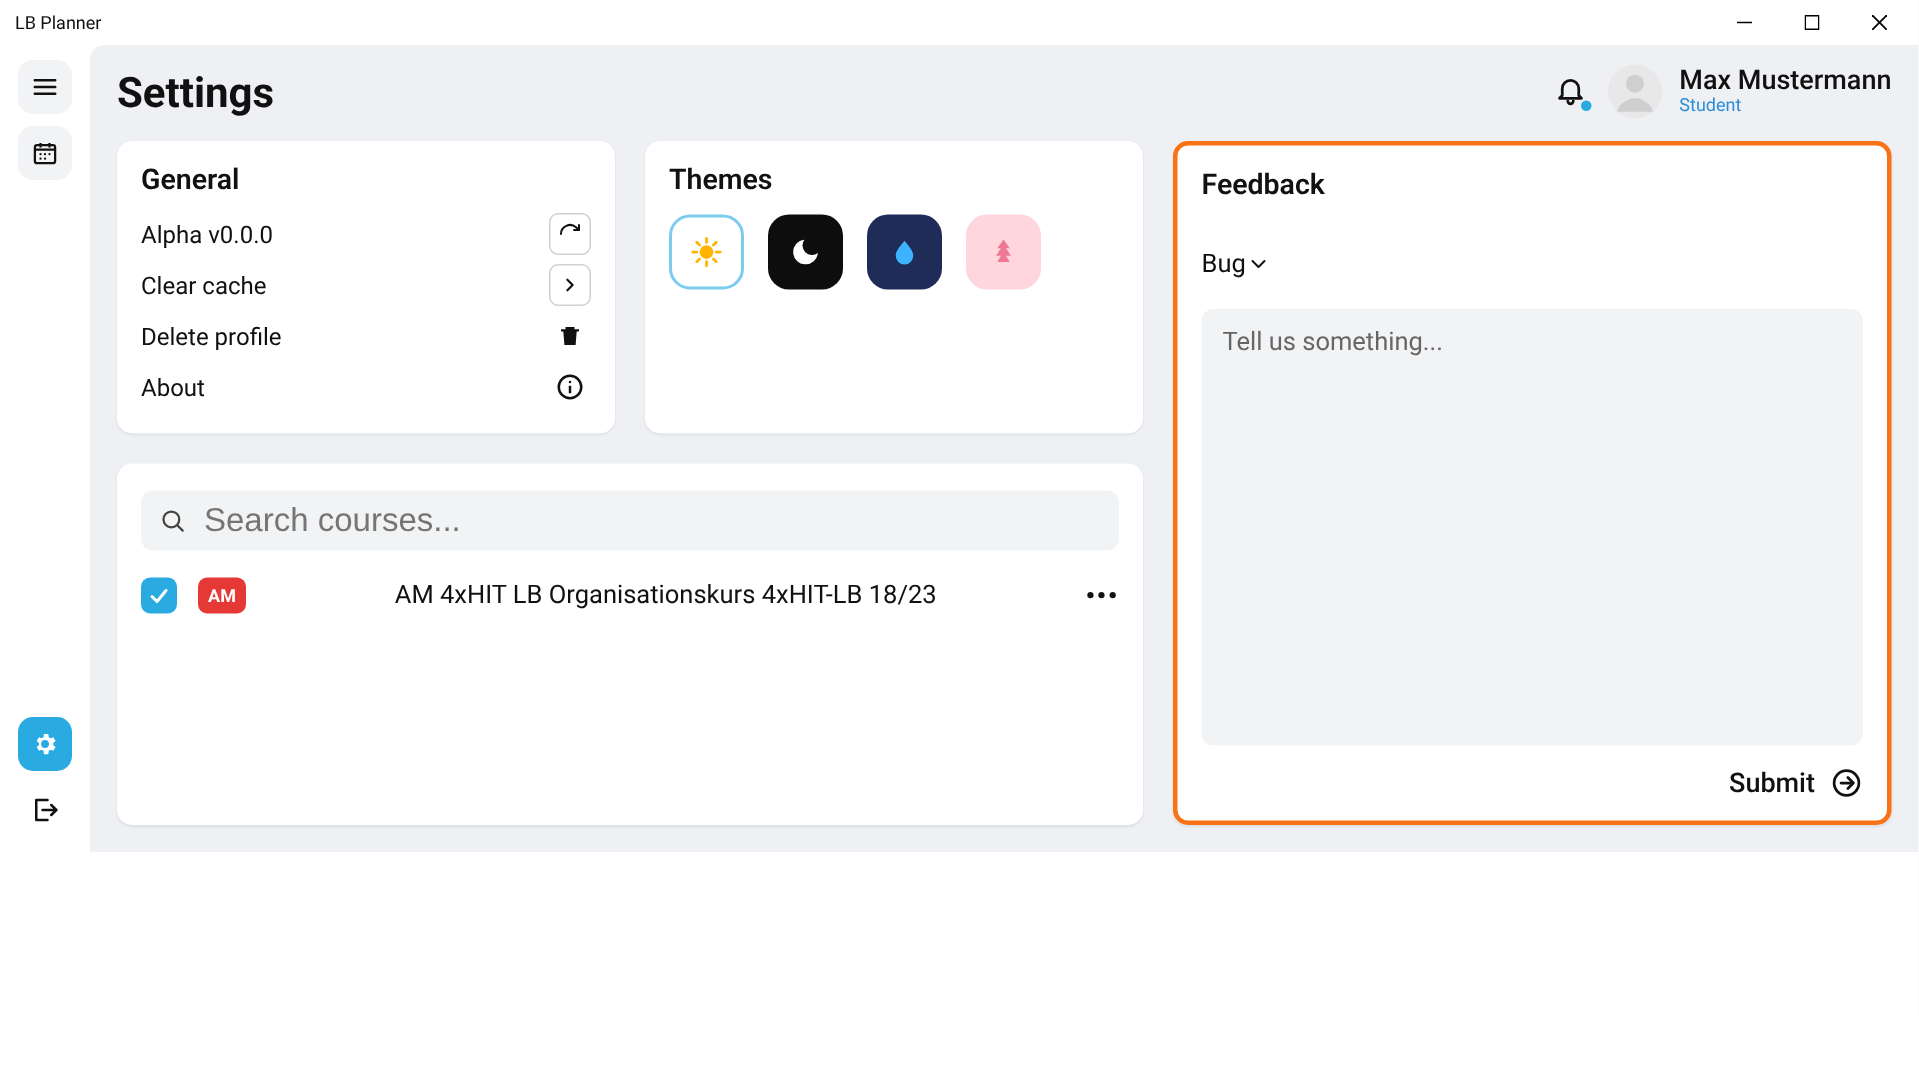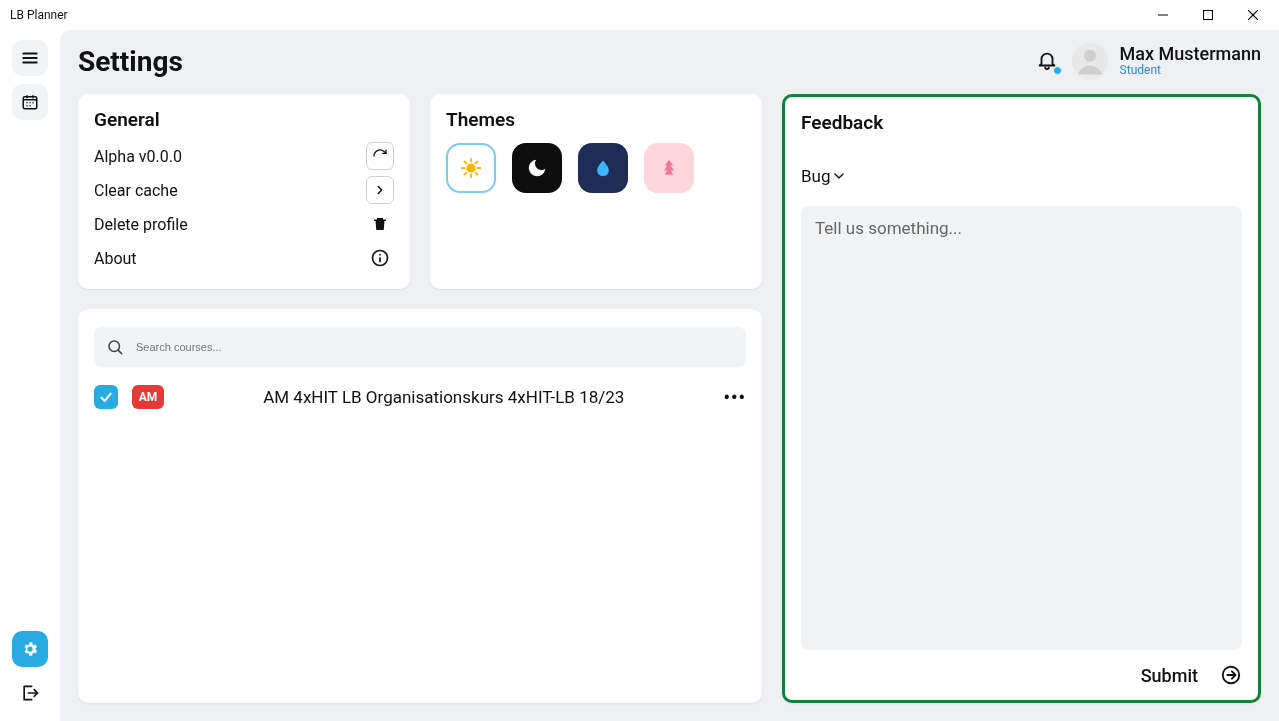--- a/index.html
+++ b/index.html
@@ -1,17 +1,17 @@
 <!DOCTYPE html>
 <html><head>
 <meta charset="utf-8">
 <style>
   * { box-sizing: border-box; }
   html, body { margin: 0; padding: 0; height: 100%; font-family: -apple-system, BlinkMacSystemFont, "Segoe UI", Roboto, Arial, sans-serif; background: #fff; color: #111; }
-  .window { width: 1279px; height: 721px; display: flex; flex-direction: column; overflow: hidden; }
+  .window { width: 1279px; height: 568px; display: flex; flex-direction: column; overflow: hidden; }
   .titlebar { height: 30px; display: flex; align-items: center; justify-content: space-between; padding: 0 4px 0 10px; font-size: 12px; }
   .titlebar-buttons { display: flex; gap: 0; }
   .tb-btn { width: 45px; height: 30px; display: flex; align-items: center; justify-content: center; }
   .app-body { flex: 1; display: flex; min-height: 0; }
   .sidebar { width: 60px; background: #fff; display: flex; flex-direction: column; align-items: center; padding-top: 10px; padding-bottom: 10px; }
   .sidebar-top { display: flex; flex-direction: column; gap: 8px; }
   .sidebar-bottom { margin-top: auto; display: flex; flex-direction: column; gap: 8px; align-items: center; }
   .nav-btn { width: 36px; height: 36px; border-radius: 10px; display: flex; align-items: center; justify-content: center; background: #f2f3f5; }
   .nav-btn.plain { background: transparent; }
   .nav-btn.active { background: #29abe2; color: #fff; }
@@ -24,46 +24,46 @@
   .bell-dot { position: absolute; right: -2px; bottom: -2px; width: 9px; height: 9px; border-radius: 50%; background: #29abe2; border: 1px solid #eef0f3; }
   .avatar { width: 36px; height: 36px; border-radius: 50%; background: #e8e8e8; display: flex; align-items: center; justify-content: center; overflow: hidden; }
   .user-meta { display: flex; flex-direction: column; line-height: 1.15; }
   .user-name { font-size: 18px; font-weight: 500; }
   .user-role { font-size: 12px; color: #2b8ed6; }
 
   .content-grid { display: grid; grid-template-columns: 332px 332px 1fr; grid-template-rows: auto 1fr; gap: 20px; margin-top: 8px; flex: 1; min-height: 0; }
   .card { background: #fff; border-radius: 10px; box-shadow: 0 1px 2px rgba(0,0,0,0.08); padding: 14px 16px; display: flex; flex-direction: column; }
   .card.general { grid-column: 1; grid-row: 1; }
   .card.themes  { grid-column: 2; grid-row: 1; }
-  .card.feedback{ grid-column: 3; grid-row: 1 / span 2; border: 3px solid #15803d; }
+  .card.feedback{ grid-column: 3; grid-row: 1 / span 2; border: 3px solid #f97316; }
   .card.courses { grid-column: 1 / span 2; grid-row: 2; }
   .card-title { font-size: 19px; font-weight: 600; margin: 0 0 8px 0; }
 
   .setting-row { display: flex; align-items: center; justify-content: space-between; height: 34px; font-size: 16px; }
   .row-action { width: 28px; height: 28px; border-radius: 6px; display: flex; align-items: center; justify-content: center; }
   .row-action.bordered { border: 1px solid #d0d0d0; }
 
   .theme-row { display: flex; gap: 16px; margin-top: 4px; }
   .theme-chip { width: 50px; height: 50px; border-radius: 14px; display: flex; align-items: center; justify-content: center; }
   .theme-chip.light { background: #fff; border: 2px solid #7ecbf0; }
   .theme-chip.dark  { background: #0d0d0d; color: #fff; }
   .theme-chip.ocean { background: #1f2c57; color: #3db2ff; }
   .theme-chip.sakura{ background: #ffd6db; color: #ef7896; }
 
   .search-bar { background: #f2f3f5; border-radius: 8px; height: 40px; display: flex; align-items: center; gap: 10px; padding: 0 12px; margin: 4px 0 10px 0; }
-  .search-bar input { border: none; background: transparent; outline: none; font-size: 11px; flex: 1; color: #333; }
+  .search-bar input { border: none; background: transparent; outline: none; font-size: 22px; flex: 1; color: #333; }
   .course-row { display: flex; align-items: center; gap: 14px; height: 40px; }
   .checkbox { width: 24px; height: 24px; border-radius: 6px; background: #29abe2; display: flex; align-items: center; justify-content: center; }
   .course-tag { width: 32px; height: 24px; border-radius: 6px; background: #e53935; color: #fff; font-size: 12px; font-weight: 700; display: flex; align-items: center; justify-content: center; }
   .course-name { flex: 1; font-size: 17px; text-align: center; }
   .more-dots { font-size: 18px; letter-spacing: 1px; font-weight: 700; }
 
   .fb-select { display: flex; align-items: center; justify-content: flex-start; width: 200px; height: 32px; font-size: 17px; margin-top: 18px; }
   .fb-textarea { flex: 1; background: #f2f3f5; border-radius: 8px; margin-top: 14px; padding: 12px 14px; font-size: 17px; color: #666; }
-  .fb-submit-row { display: flex; justify-content: flex-end; align-items: center; gap: 22px; margin-top: 14px; font-size: 18px; font-weight: 500; }
+  .fb-submit-row { display: flex; justify-content: flex-end; align-items: center; gap: 10px; margin-top: 14px; font-size: 18px; font-weight: 500; }
 
   svg { display: block; }
 </style>
 </head>
 <body>
 
 <div class="window">
 
   <div class="titlebar">
     <span>LB Planner</span>

